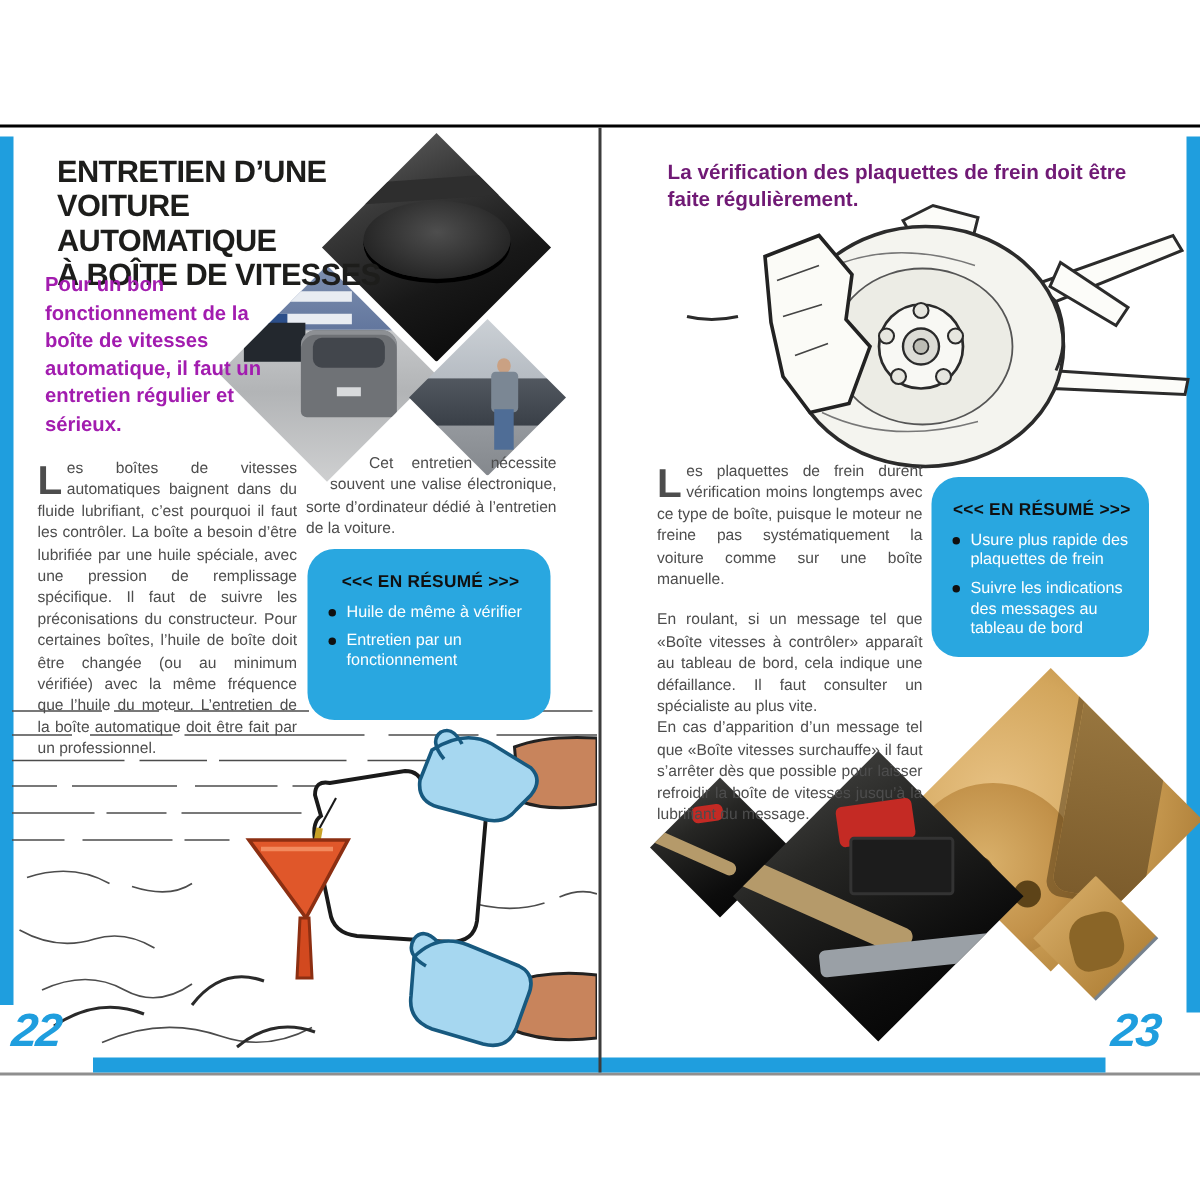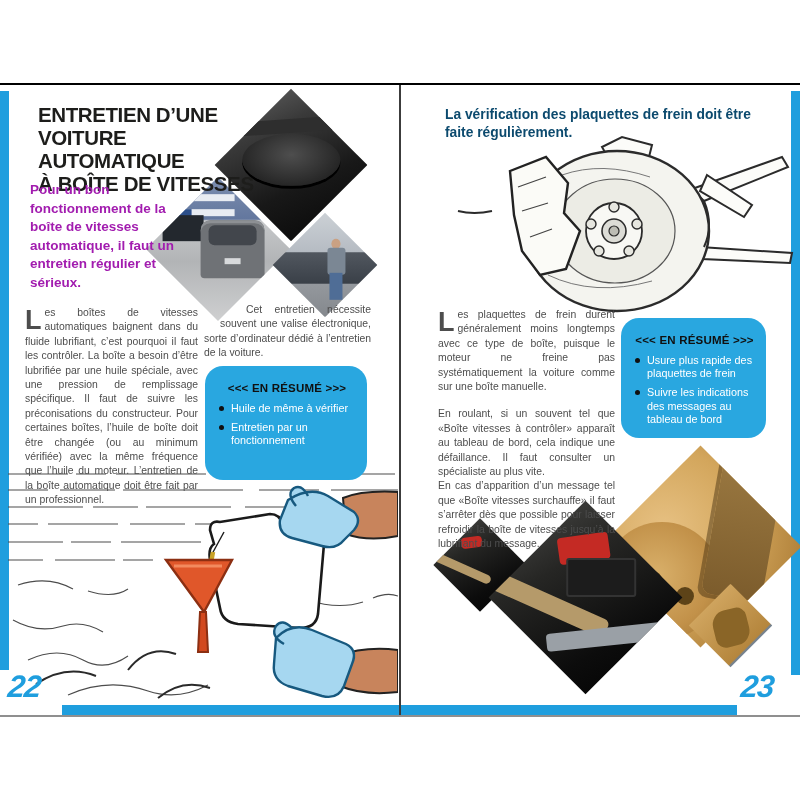--- a/index.html
+++ b/index.html
@@ -15,21 +15,21 @@
   .page-num{position:absolute;font-size:31px;font-weight:bold;font-style:italic;color:#1f9ede;
             transform:skewX(-6deg);letter-spacing:-1px;z-index:35;}
   .num-22{left:8px;top:584px;}
   .num-23{left:741px;top:584px;}
 
   .l-title{position:absolute;left:38px;top:18px;width:250px;font-size:20.5px;line-height:23px;
            font-weight:bold;color:#1d1d1b;letter-spacing:-0.4px;z-index:10;}
   .l-intro{position:absolute;left:30px;top:96px;width:152px;font-size:13.5px;line-height:18.5px;
            font-weight:bold;color:#a21caf;z-index:10;}
   .r-title{position:absolute;left:445px;top:21px;width:335px;font-size:13.8px;line-height:18px;
-           font-weight:bold;color:#0c4a6e;z-index:10;}
+           font-weight:bold;color:#701a75;z-index:10;}
 
   .bodytext{position:absolute;font-size:10.4px;line-height:14.4px;color:#4d4d4d;text-align:justify;z-index:10;}
   .bodytext p{margin:0;}
   .l-col1{left:25px;top:221px;width:173px;}
   .l-col2{left:204px;top:218px;width:167px;}
   .r-col1{left:438px;top:223px;width:177px;}
   .para-gap{height:13px;}
   .dropcap{float:left;font-size:27px;line-height:24px;font-weight:bold;color:#4d4d4d;padding:2px 3px 0 0;}
   .wrapA{float:left;width:42px;height:14px;}
   .wrapB{float:left;clear:left;width:16px;height:14px;}
@@ -207,23 +207,23 @@
       <path d="M110,40 q40,-14 88,2 M96,140 q46,22 104,6" stroke="#777" stroke-width="1" fill="none"></path>
 
       <path d="M58,36 l36,-14 l22,26 l-4,30 l16,18 l-14,38 l-26,6 l-18,-24 l-8,-36 z" fill="#fbfbf7" stroke="#222" stroke-width="2.4"></path>
       <path d="M66,52 l28,-10 m-24,34 l26,-8 m-18,34 l22,-8" stroke="#444" stroke-width="1.2" fill="none"></path>
       <path d="M40,76 q-18,4 -34,0" stroke="#2b2b2b" stroke-width="2" fill="none"></path>
       <path d="M252,66 q10,24 0,46" stroke="#2b2b2b" stroke-width="2" fill="none"></path>
     </svg>
   </div>
 
   <div class="bodytext r-col1">
-    <p><span class="dropcap">L</span><span>es plaquettes de frein durent généralement moins longtemps avec ce type de boîte, puisque le moteur ne freine pas systématiquement la voiture comme sur une boîte manuelle.</span></p>
+    <p><span class="dropcap">L</span><span>es plaquettes de frein durent vérification moins longtemps avec ce type de boîte, puisque le moteur ne freine pas systématiquement la voiture comme sur une boîte manuelle.</span></p>
     <div class="para-gap"></div>
-    <p>En roulant, si un souvent tel que «Boîte vitesses à contrôler» apparaît au tableau de bord, cela indique une défaillance. Il faut consulter un spécialiste au plus vite.</p>
+    <p>En roulant, si un message tel que «Boîte vitesses à contrôler» apparaît au tableau de bord, cela indique une défaillance. Il faut consulter un spécialiste au plus vite.</p>
     <p>En cas d’apparition d’un message tel que «Boîte vitesses surchauffe» il faut s’arrêter dès que possible pour laisser refroidir la boîte de vitesses jusqu’à la lubrifiant du message.</p>
   </div>
 
   <div class="resume-box box-right">
     <div class="resume-header">&lt;&lt;&lt; EN RÉSUMÉ &gt;&gt;&gt;</div>
     <ul class="resume-list">
       <li>Usure plus rapide des plaquettes de frein</li>
       <li>Suivre les indications des messages au tableau de bord</li>
     </ul>
   </div>

